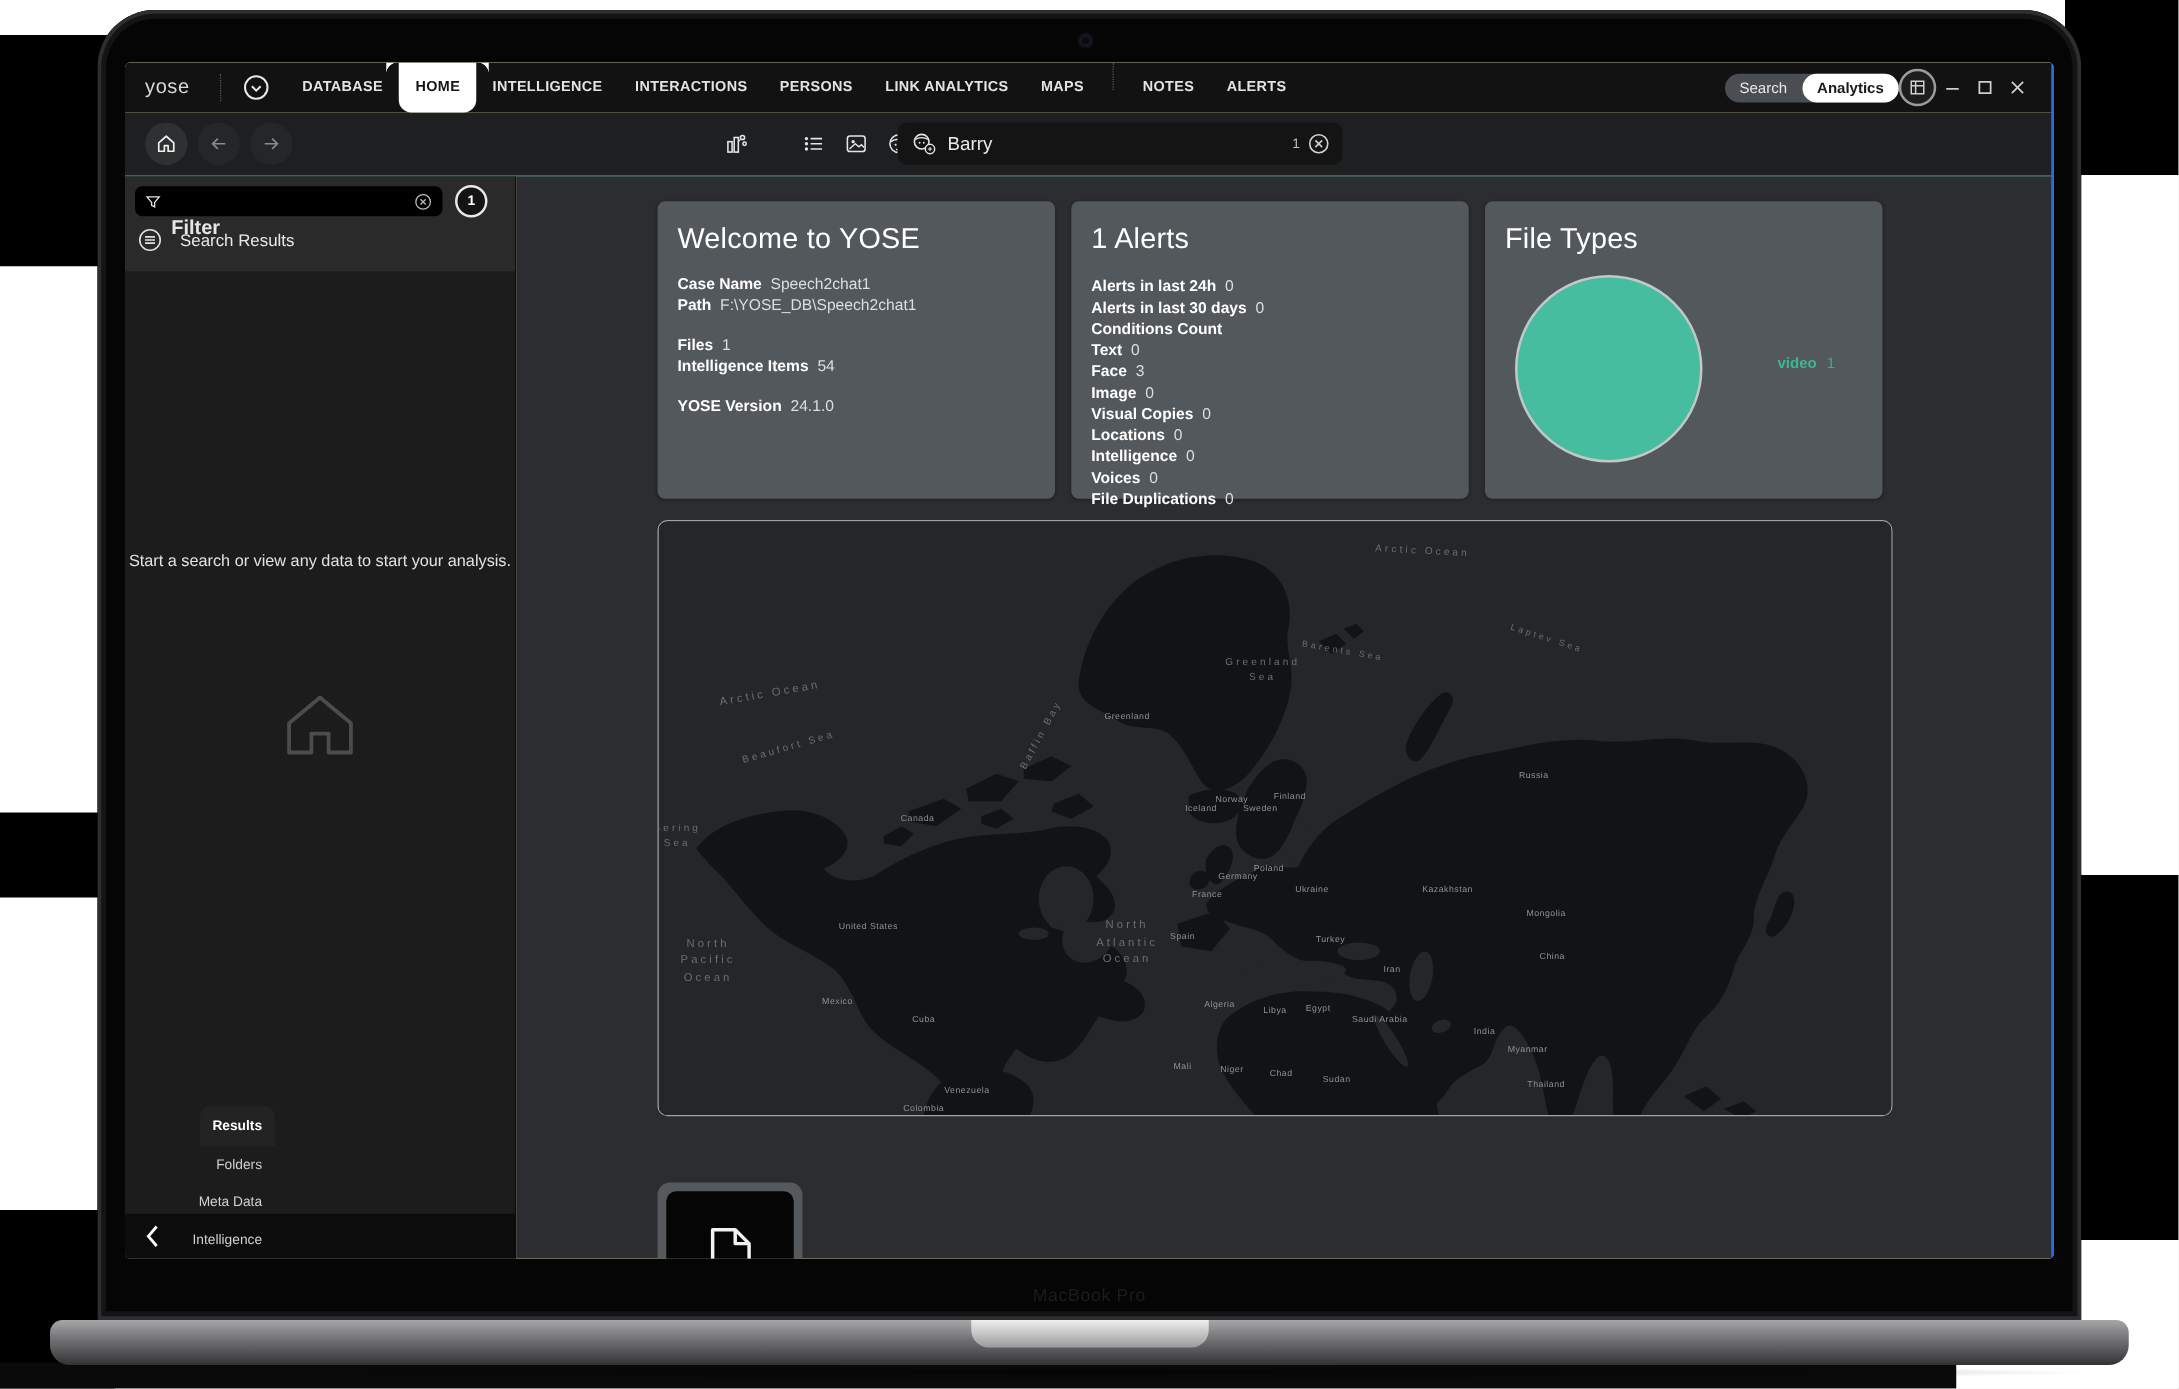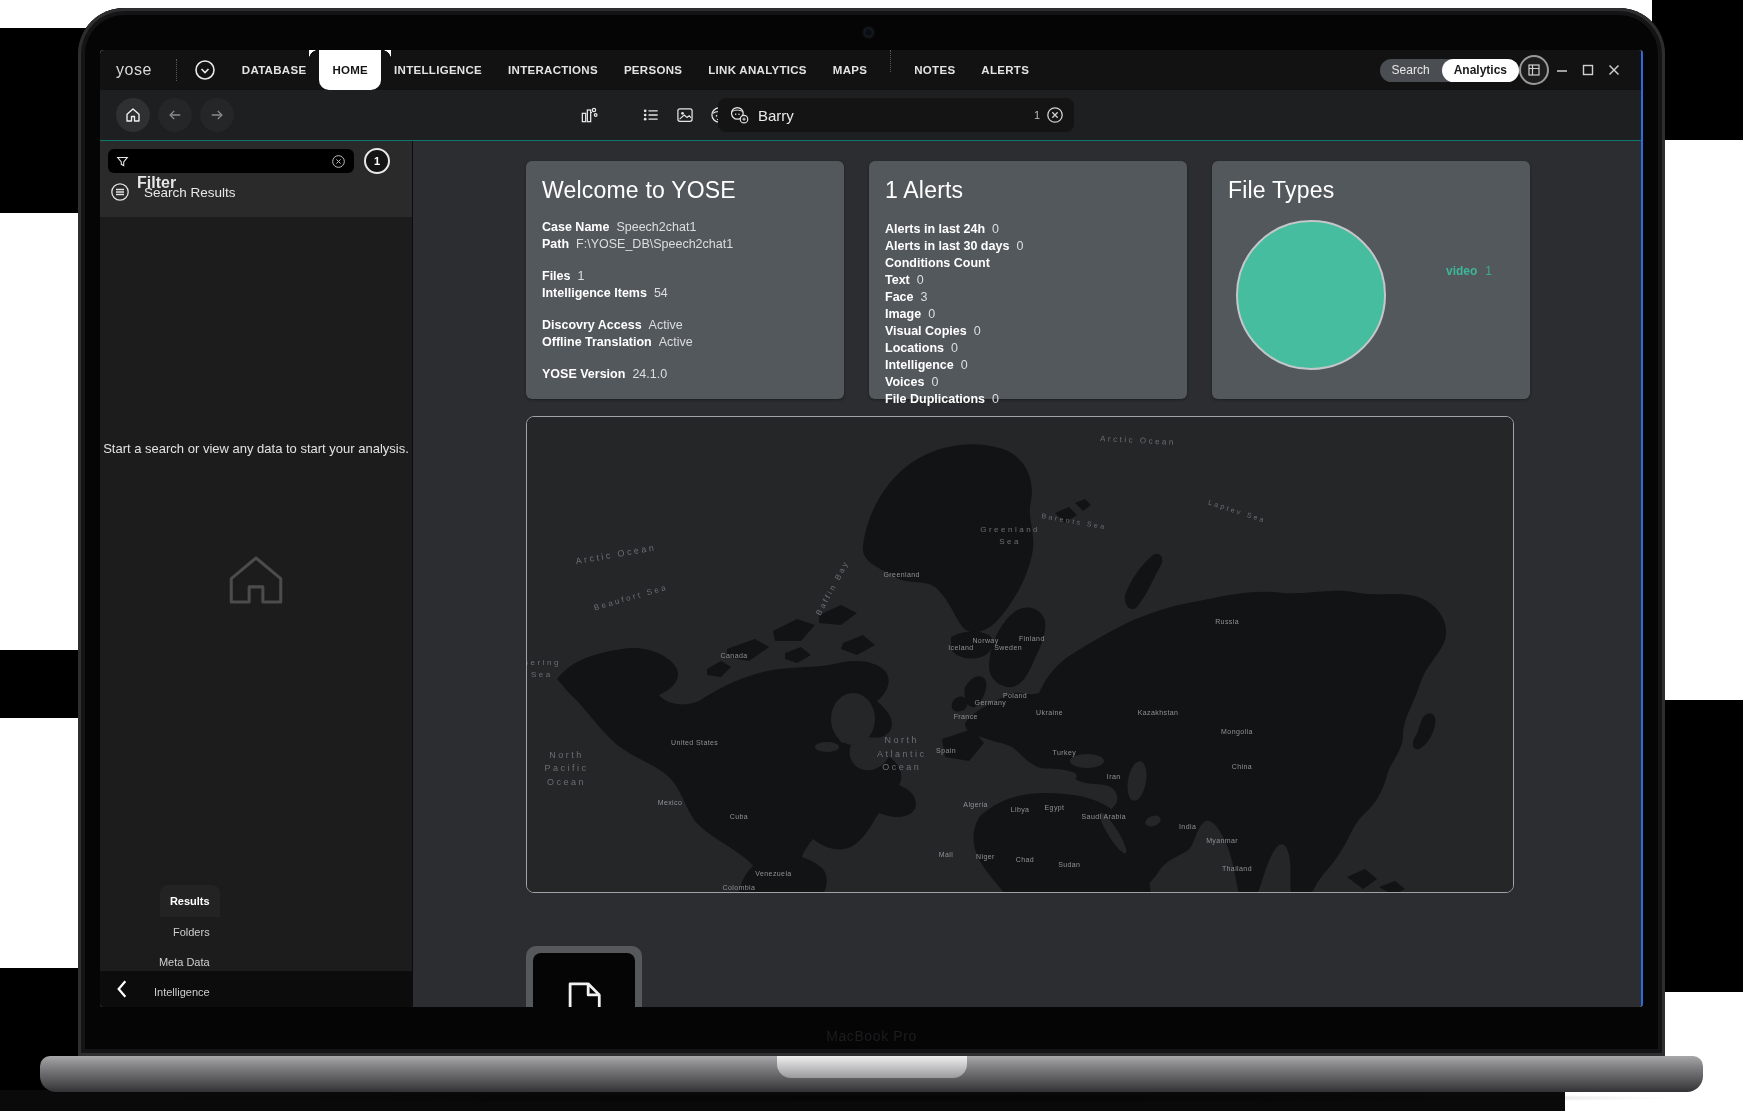--- a/index.html
+++ b/index.html
@@ -87,36 +87,36 @@
   .side-home{position:absolute;left:50%;top:408px;transform:translateX(-50%);}
   .side-tabs{position:absolute;left:0;right:0;bottom:0;height:36px;background:#0c0c0c;display:flex;
              align-items:flex-end;}
   .side-tabs .chev{width:44px;display:flex;align-items:center;justify-content:center;height:36px;}
   .stab{font-size:11px;color:#cfcfcf;padding:0 10px;height:30px;display:flex;align-items:center;}
   .stab.active{background:#232323;border-radius:8px 8px 0 0;color:#fff;font-weight:700;height:32px;}
 
   .content{flex:1;background:#2b2d30;position:relative;overflow:hidden;}
 
   
-  .cards{position:absolute;left:113px;top:20px;display:flex;gap:25px;}
+  .cards{position:absolute;left:113px;top:20px;display:flex;gap:13px;}
   .card{width:318px;height:238px;background:#53585c;border-radius:6px;box-sizing:border-box;
         padding:14px 16px;color:#fff;box-shadow:0 1px 3px rgba(0,0,0,.35);}
   .card h2{margin:2px 0 0 0;font-size:23px;font-weight:400;letter-spacing:.2px;}
   .fgroup{margin-top:15px;}
   .frow{font-size:12.5px;line-height:17px;}
   .flabel{font-weight:700;color:#fff;}
   .fvalue{color:#dcdee0;margin-left:7px;}
   .alert-cols{display:flex;margin-top:17px;flex-direction:column;}
   .alert-left{width:52%;}
   .alert-right{width:48%;}
   .cond-header{font-weight:700;font-size:12.5px;line-height:17px;}
   .pie-wrap{position:relative;height:180px;}
   .pie{position:absolute;left:8px;top:16px;width:146px;height:146px;border-radius:50%;
        border:2px solid #c3c7ca;}
-  .legend{position:absolute;left:218px;top:60px;font-size:12px;font-weight:700;}
+  .legend{position:absolute;left:218px;top:79px;font-size:12px;font-weight:700;}
   .legend .lv{font-weight:400;margin-left:8px;opacity:.85;}
 
   
   .map-panel{position:absolute;left:113px;top:275px;width:988px;height:477px;background:#242628;
              border:1px solid #9fa4a8;border-radius:8px;overflow:hidden;box-sizing:border-box;}
   .map-panel svg{position:absolute;left:0;top:0;}
   .map-label{position:absolute;transform:translate(-50%,-50%);pointer-events:none;}
   .ocean-lbl{color:#6c6f72;letter-spacing:2.5px;text-align:center;white-space:pre-line;line-height:1.5;}
   .country-lbl{color:#8f9294;font-size:7px;letter-spacing:.4px;white-space:nowrap;}
 
@@ -336,24 +336,20 @@
             <section class="card">
               <h2>Welcome to YOSE</h2>
               <div id="welcome-fields">
                   <div class="fgroup">
                     <div class="frow"><span class="flabel">Case Name</span><span class="fvalue">Speech2chat1</span></div>
                     <div class="frow"><span class="flabel">Path</span><span class="fvalue">F:\YOSE_DB\Speech2chat1</span></div>
                   </div>
                   <div class="fgroup">
                     <div class="frow"><span class="flabel">Files</span><span class="fvalue">1</span></div>
                     <div class="frow"><span class="flabel">Intelligence Items</span><span class="fvalue">54</span></div>
-                  </div>
-                  <div class="fgroup">
-                    <div class="frow"><span class="flabel">Discovry Access</span><span class="fvalue">Active</span></div>
-                    <div class="frow"><span class="flabel">Offline Translation</span><span class="fvalue">Active</span></div>
                   </div>
                   <div class="fgroup">
                     <div class="frow"><span class="flabel">YOSE Version</span><span class="fvalue">24.1.0</span></div>
                   </div>
                 </div>
             </section>
 
             <section class="card">
               <h2>1 Alerts</h2>
               <div class="alert-cols">

